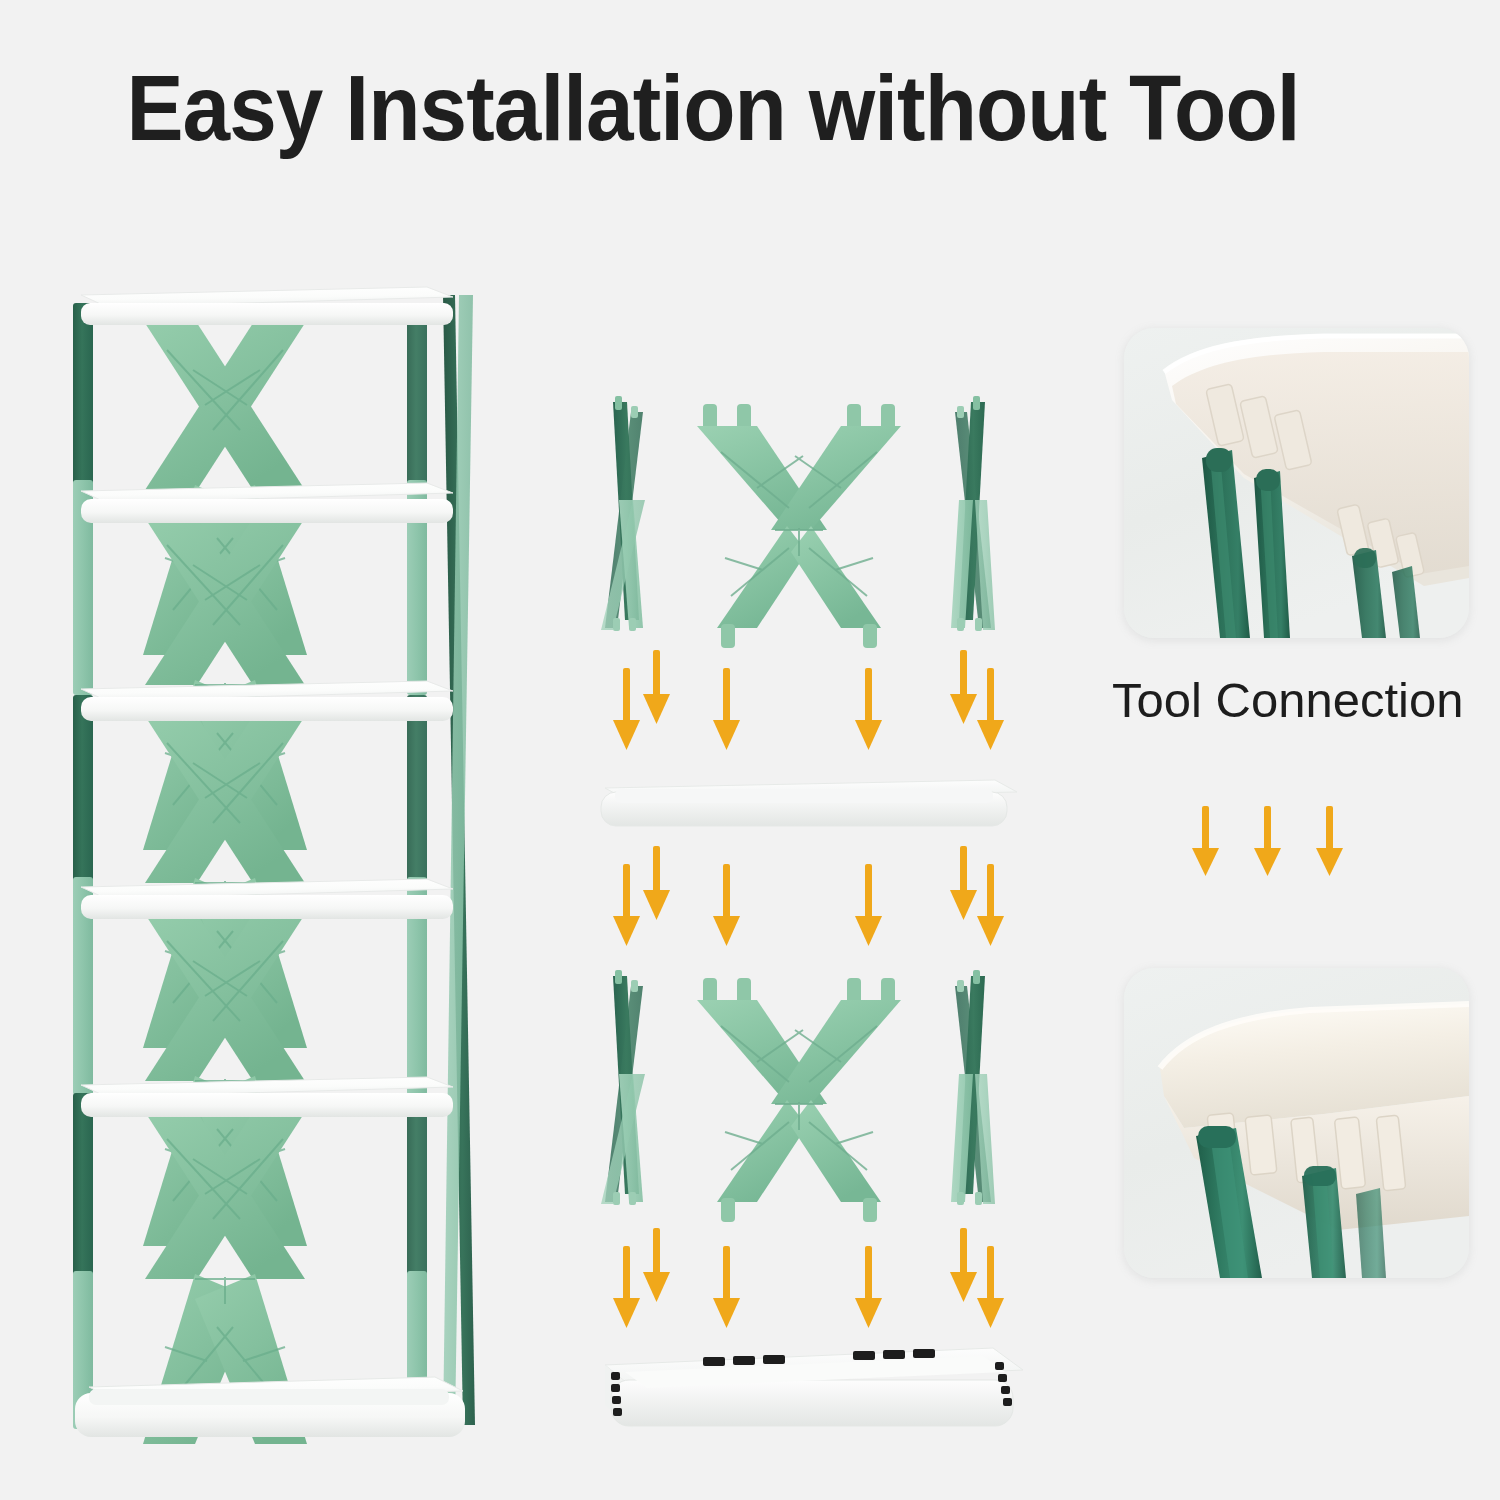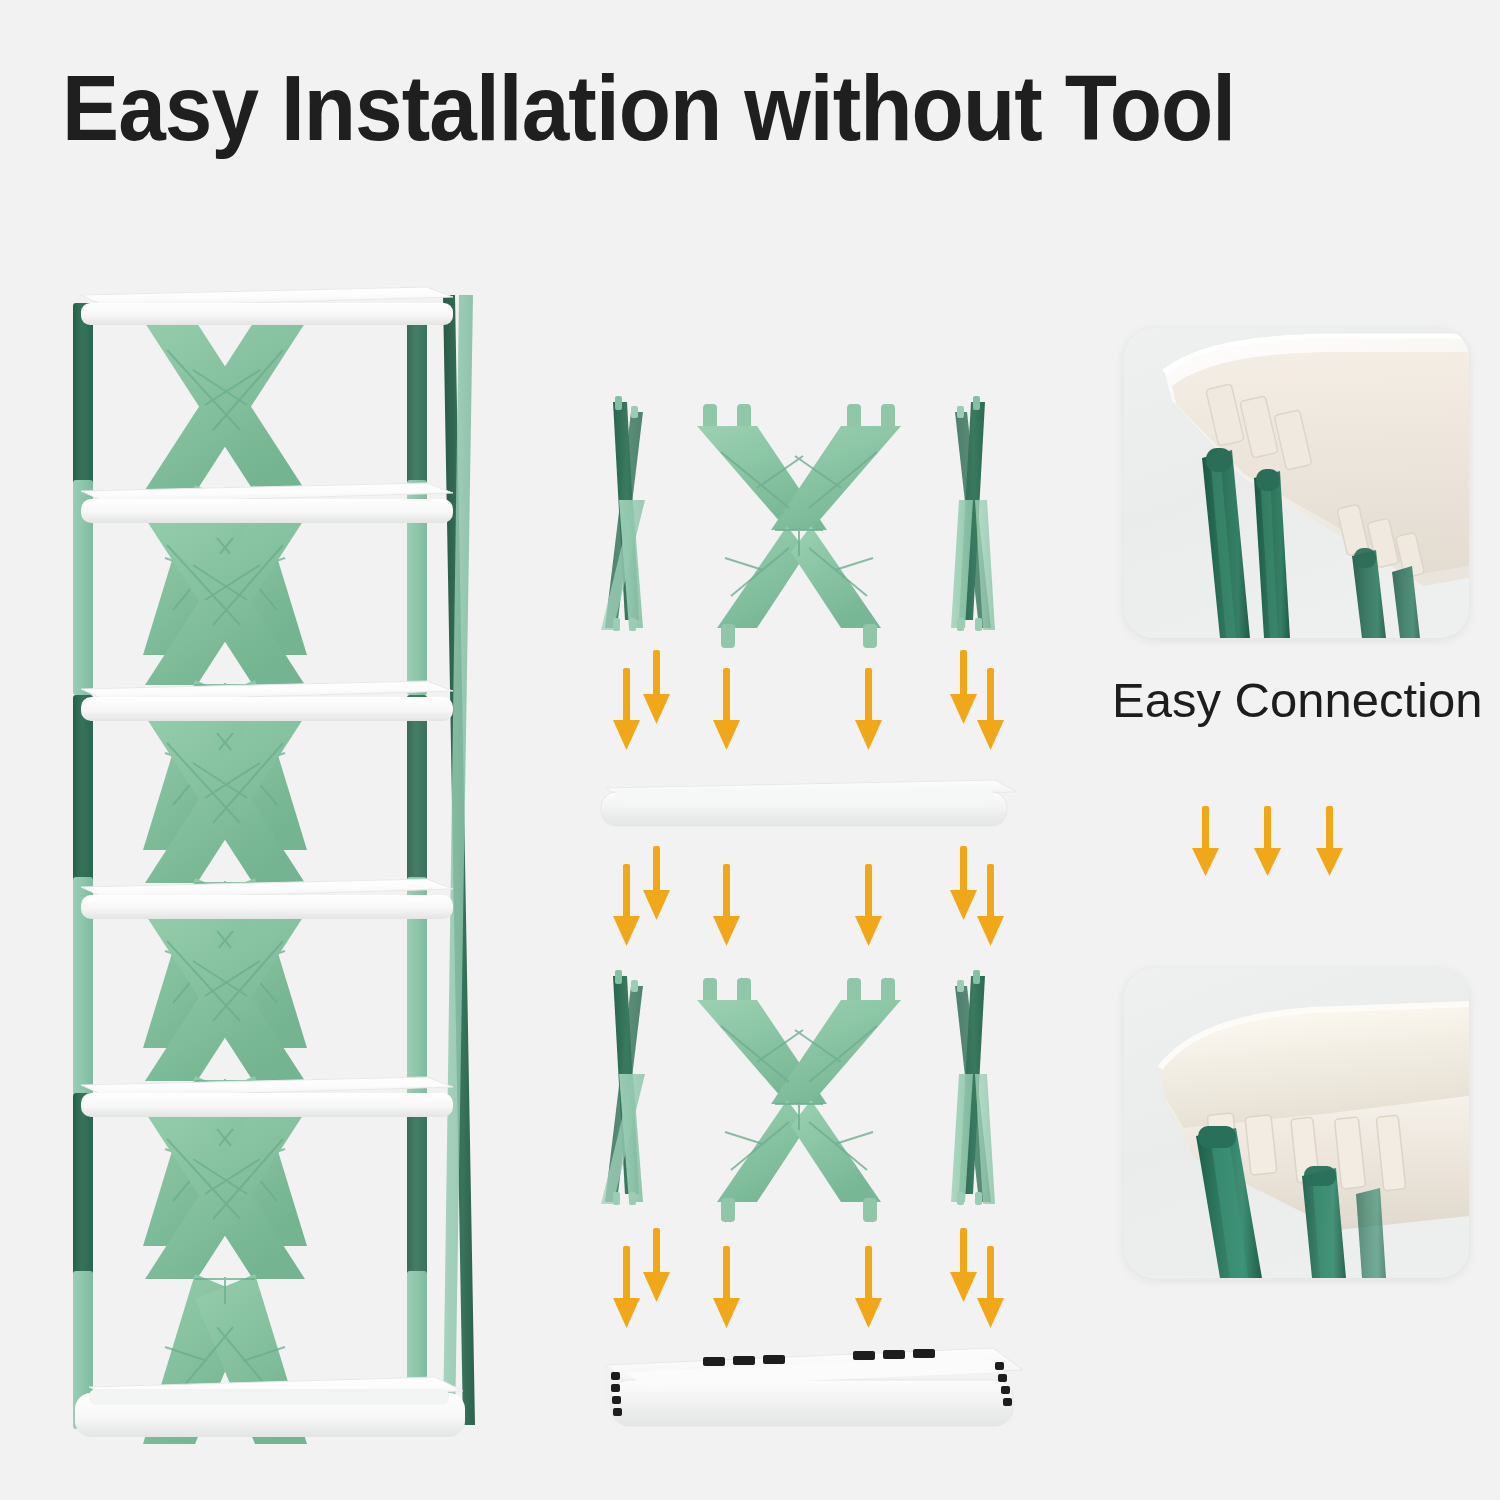--- a/index.html
+++ b/index.html
@@ -3,21 +3,21 @@
 <meta charset="utf-8">
 <style>
   * { margin:0; padding:0; box-sizing:border-box; }
   html,body { width:1500px; height:1500px; }
   body {
     background:#f2f2f2;
     font-family:"Liberation Sans", sans-serif;
     overflow:hidden;
     position:relative;
   }
-  #page { position:absolute; inset:0; background:#f2f2f2; }
+  #page { position:absolute; inset:0; background:#f2f2f2;text-align:center; }
 
   
   .title {
     position:absolute;
     left:62px; top:62px;
     width:1400px;
     font-size:92px;
     line-height:1.02;
     font-weight:bold;
     color:#1f1f1f;
@@ -548,21 +548,21 @@
         <rect x="230" y="220" width="22" height="20" rx="9" fill="#2b6e57" opacity="0.92"></rect>
       </g>
       <g>
         <path d="M268,244 L288,238 L296,310 L276,310 Z" fill="url(#gpost1)" opacity="0.85"></path>
       </g>
 
       <rect x="0" y="0" width="345" height="310" fill="none"></rect>
     </svg>
   </div>
 
-  <div class="inset-label" style="left:1112px;top:672px;">Easy Connection</div>
+  <div class="inset-label" style="left:1112px;top:672px;">Tool Connection</div>
 
   <div style="position:absolute;left:1180px;top:800px;width:240px;height:90px;">
     <svg width="240" height="90" viewBox="0 0 240 90">
       <g fill="#f0a81a">
         <g>
             <rect x="22" y="6" width="7" height="48" rx="2"></rect>
             <polygon points="12,48 39,48 25.5,76"></polygon>
           </g>
         <g>
             <rect x="84" y="6" width="7" height="48" rx="2"></rect>

